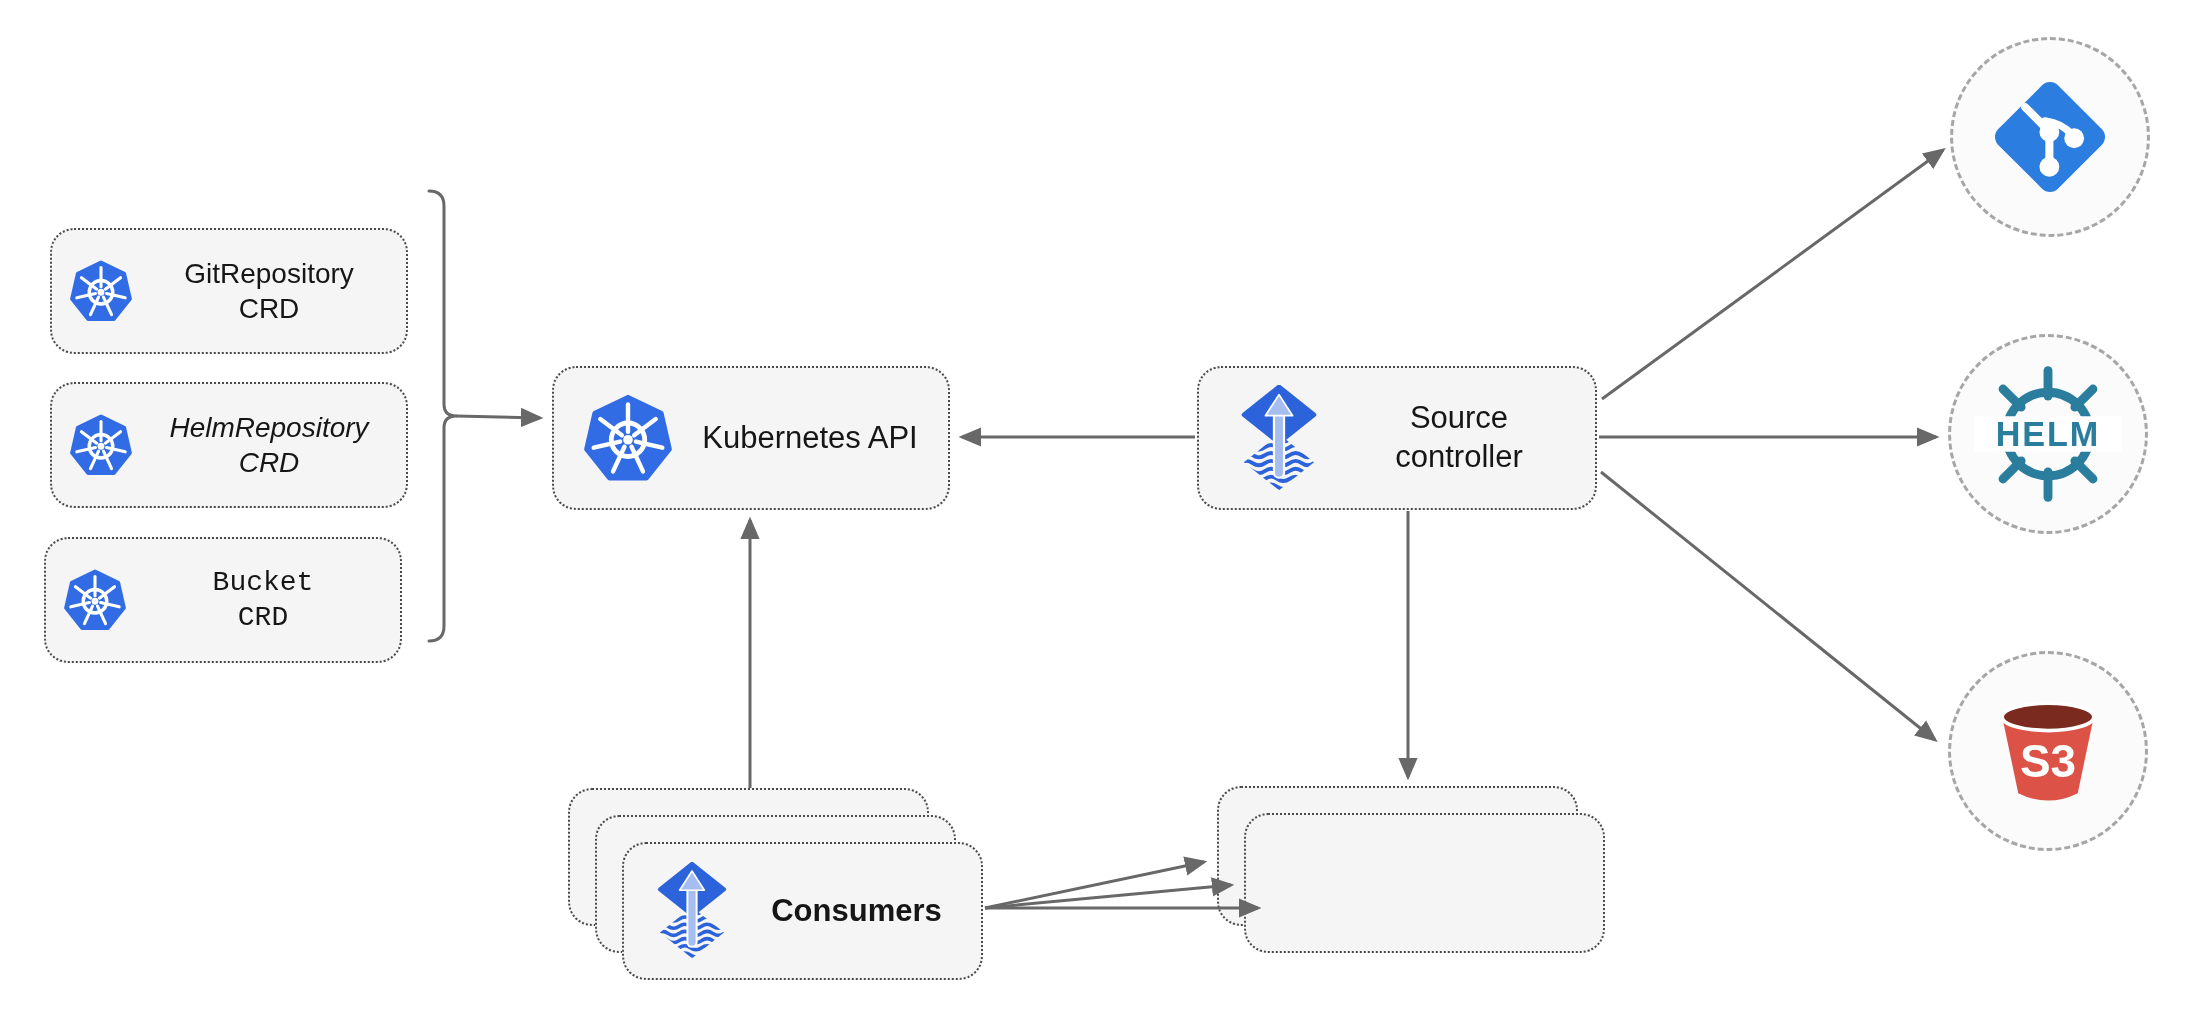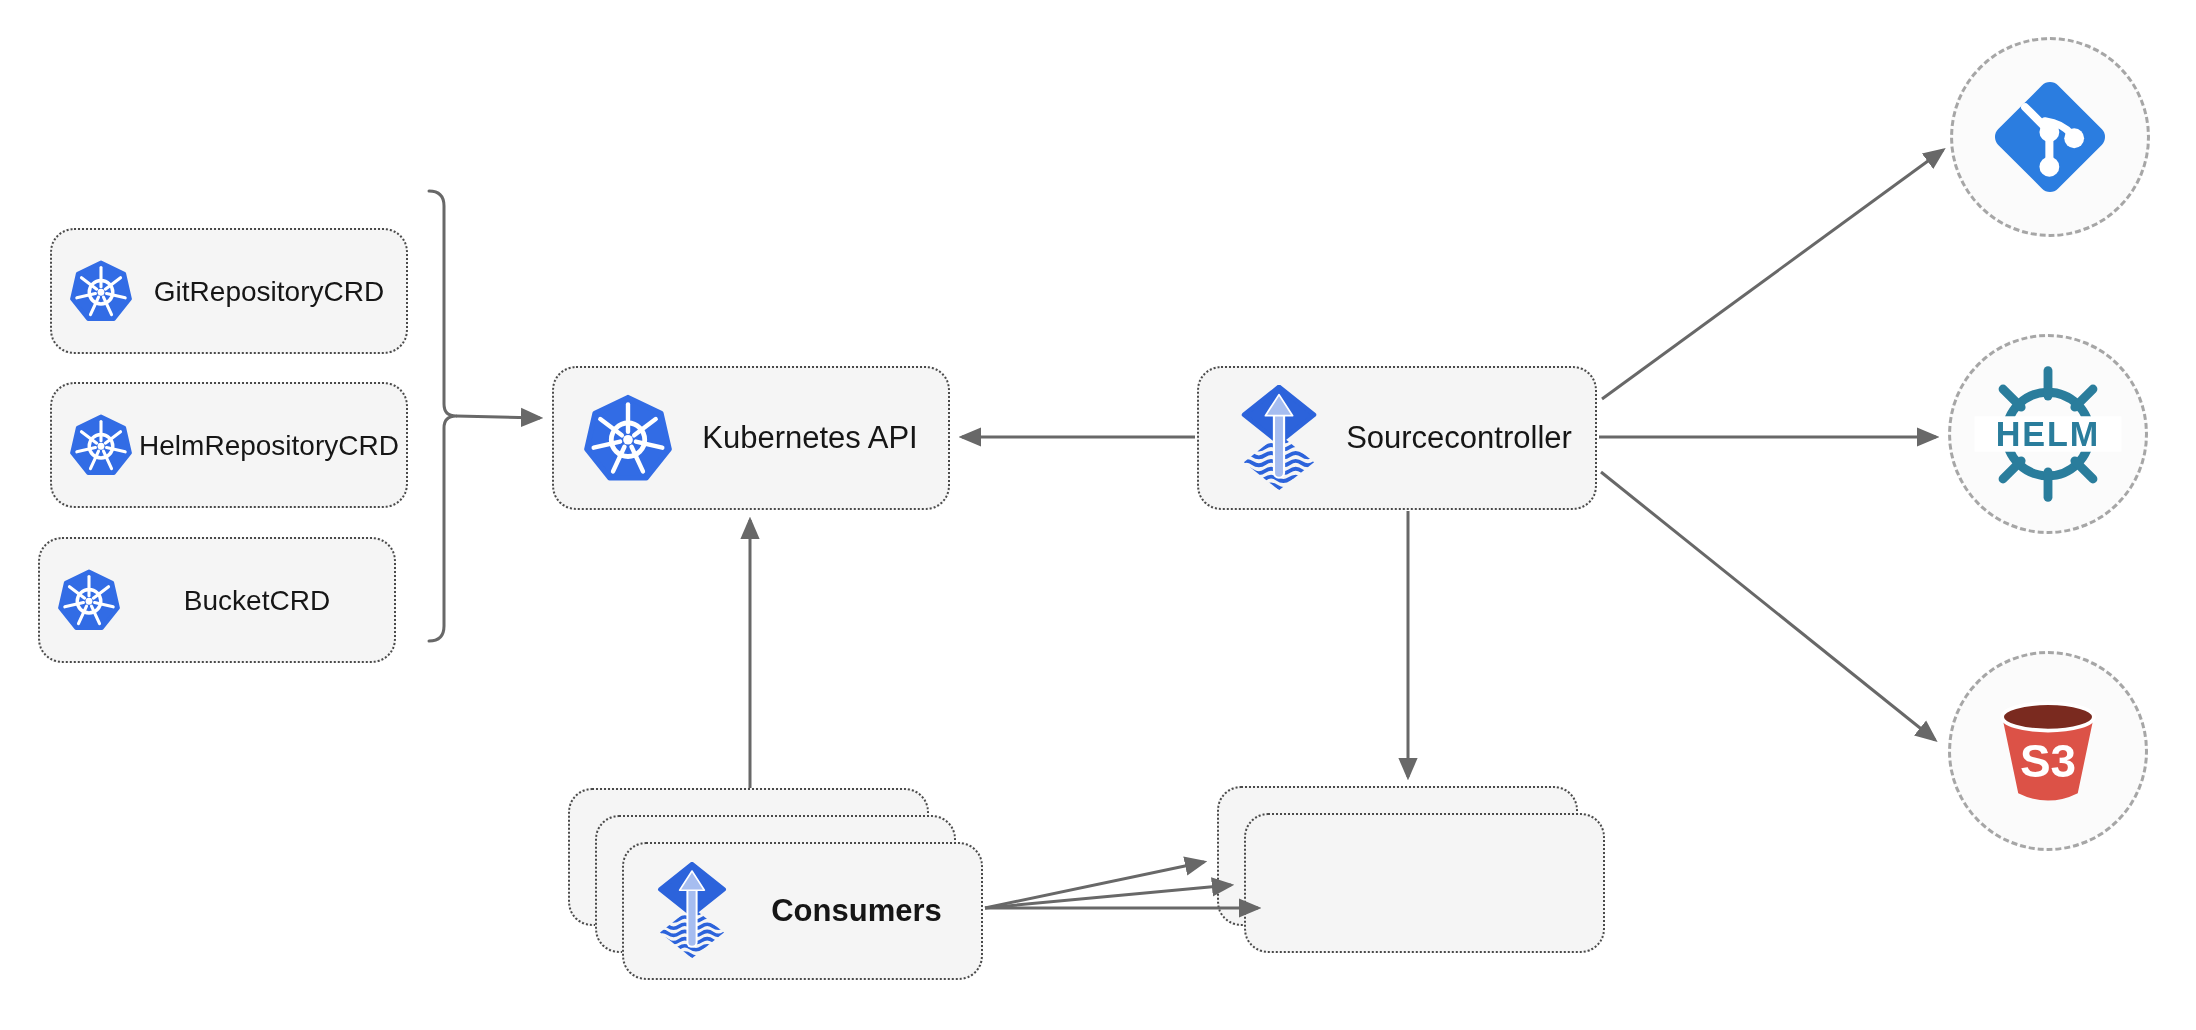--- a/index.html
+++ b/index.html
@@ -5,21 +5,21 @@
   html,body{margin:0;padding:0;background:#ffffff;}
   #canvas{
     position:relative;width:2196px;height:1030px;background:#ffffff;overflow:hidden;
     font-family:"Liberation Sans","DejaVu Sans",sans-serif;color:#161616;
   }
   .node{
     position:absolute;background:#f5f5f5;border:2px dotted #4a4a4a;border-radius:24px;
     box-sizing:border-box;display:flex;align-items:center;
   }
   .node .icon-slot{flex:0 0 auto;display:flex;align-items:center;justify-content:center;}
-  .node .label-slot{flex:1 1 auto;display:flex;flex-direction:row;align-items:flex-start;justify-content:center;text-align:center;}
+  .node .label-slot{flex:1 1 auto;display:flex;flex-direction:column;align-items:center;justify-content:center;text-align:center;}
   .crd-label{font-size:28px;line-height:1.25;}
   .big-label{font-size:31px;line-height:1.25;}
   .stack-layer{
     position:absolute;background:#f5f5f5;border:2px dotted #4a4a4a;border-radius:24px;box-sizing:border-box;
   }
   .ext-circle{
     position:absolute;width:200px;height:200px;border-radius:50%;
     border:3px dashed #a6a6a6;background:#fbfbfb;box-sizing:border-box;
     display:flex;align-items:center;justify-content:center;
   }
@@ -138,33 +138,33 @@
       <svg width="62" height="62">
           <use href="#sym-k8s"></use>
         </svg>
     </span>
     <span class="label-slot crd-label">
       <span>GitRepository</span>
       <span>CRD</span>
     </span>
   </div>
 
-  <div class="node" style="left:50px;top:382px;width:358px;height:126px;">
+  <div class="node" style="left:50px;top:382px;width:358px;height:126px;font-style:italic;">
     <span class="icon-slot" style="margin-left:18px;">
       <svg width="62" height="62">
           <use href="#sym-k8s"></use>
         </svg>
     </span>
     <span class="label-slot crd-label">
       <span>HelmRepository</span>
       <span>CRD</span>
     </span>
   </div>
 
-  <div class="node" style="left:38px;top:537px;width:358px;height:126px;">
+  <div class="node" style="left:44px;top:537px;width:358px;height:126px;font-family:Liberation Mono, monospace;">
     <span class="icon-slot" style="margin-left:18px;">
       <svg width="62" height="62">
           <use href="#sym-k8s"></use>
         </svg>
     </span>
     <span class="label-slot crd-label">
       <span>Bucket</span>
       <span>CRD</span>
     </span>
   </div>

